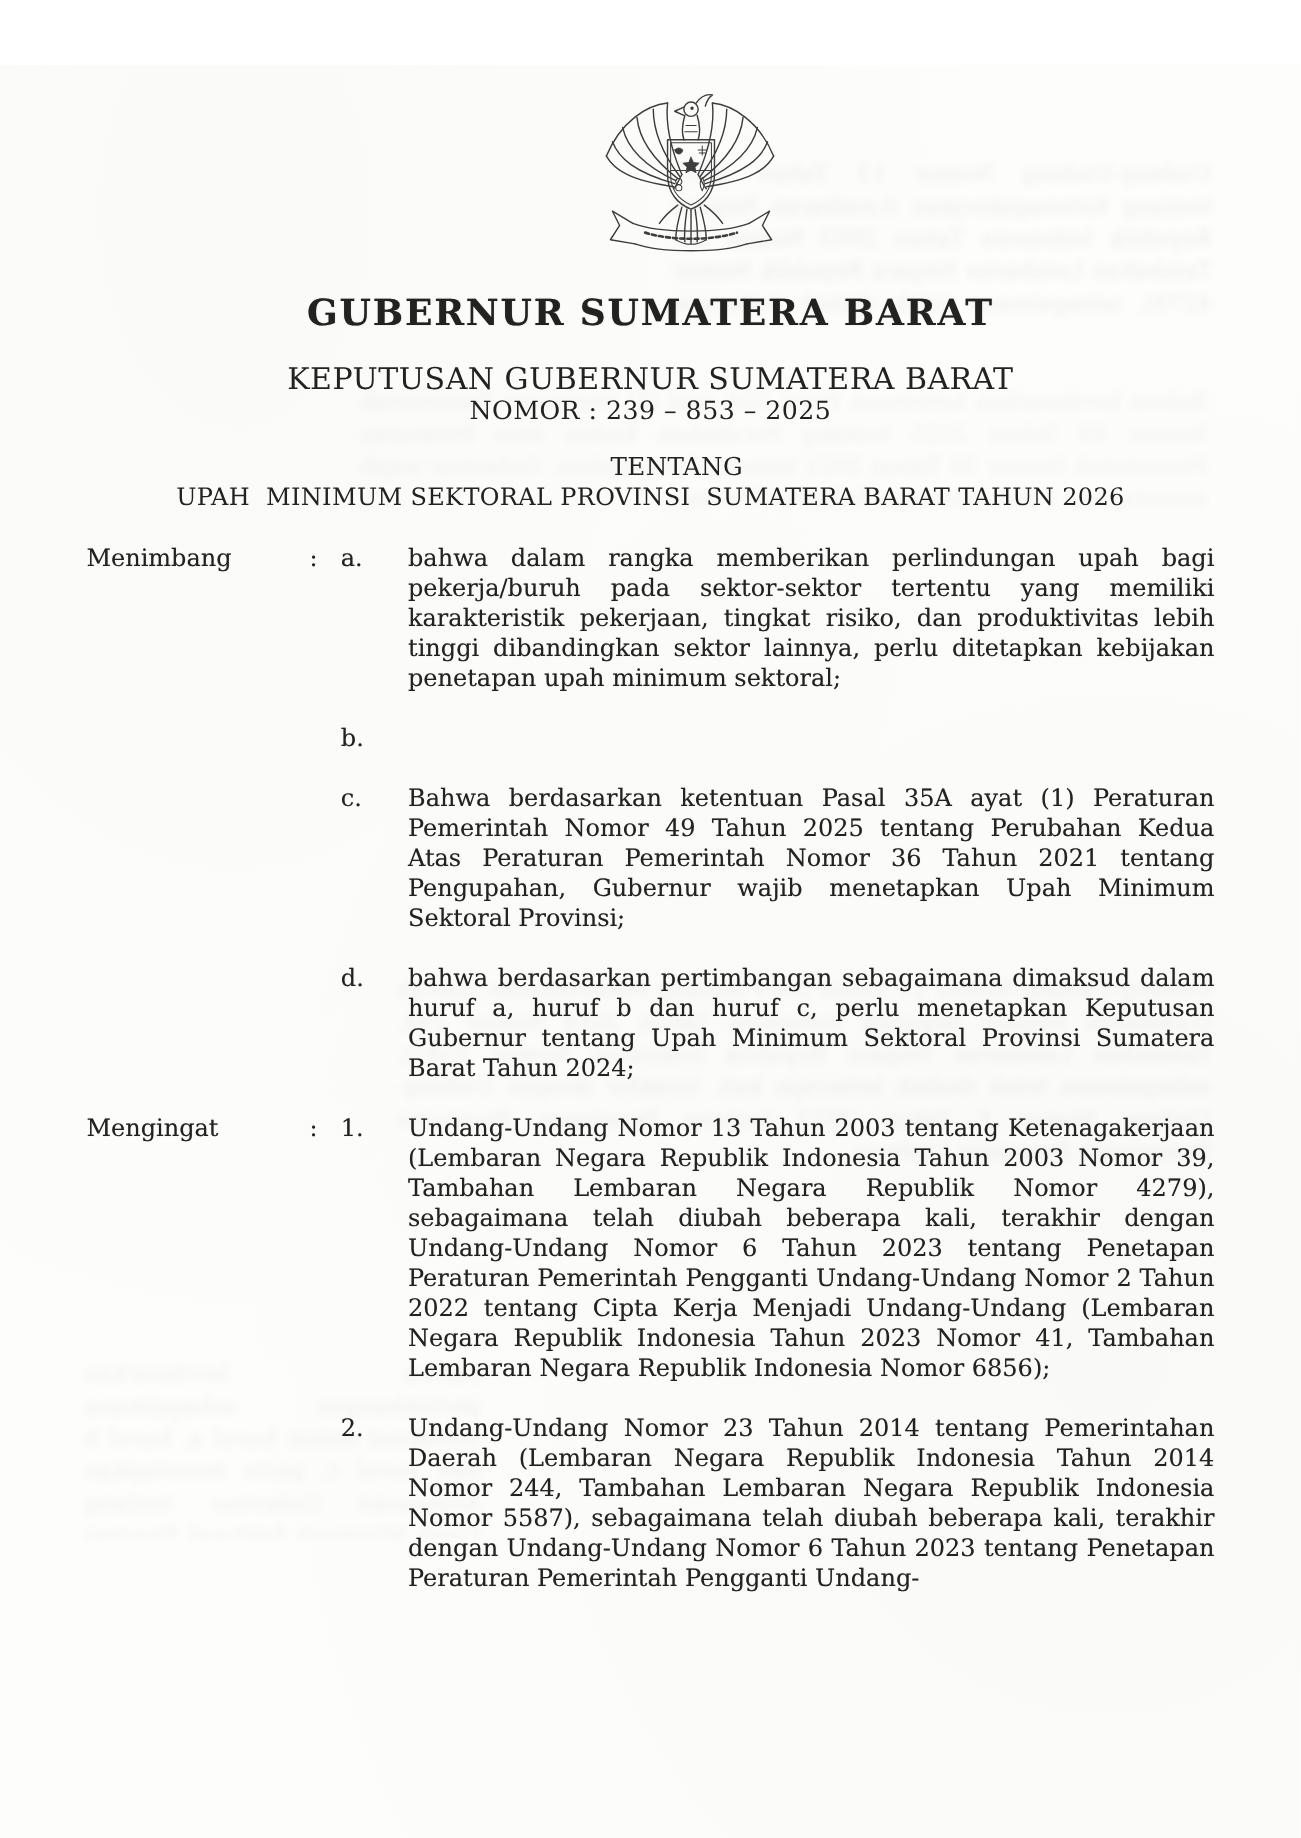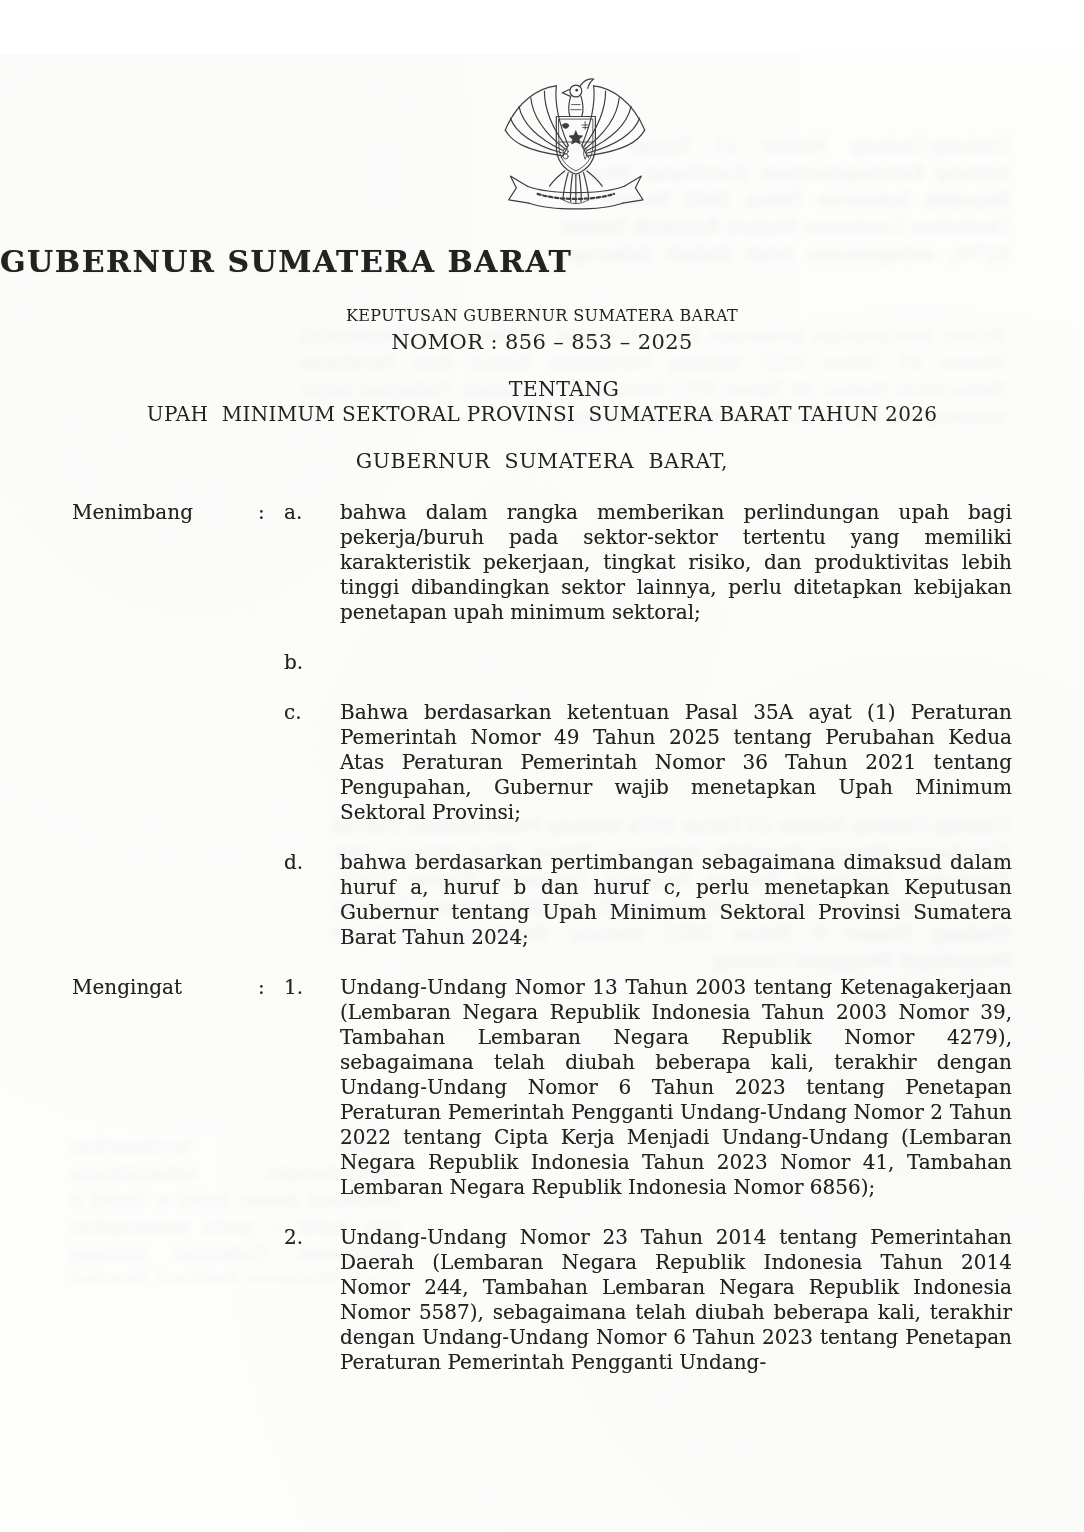--- a/index.html
+++ b/index.html
@@ -24,25 +24,25 @@
   }
   .b1{left:560px;top:78px;width:450px;height:132px;}
   .b2{left:300px;top:268px;width:706px;height:190px;opacity:0.08;}
   .b3{left:330px;top:758px;width:680px;height:300px;opacity:0.09;}
   .b4{left:70px;top:1078px;width:330px;height:150px;opacity:0.09;}
 
   .emblem{width:170px;height:176px;margin:54px auto 0;transform:translateX(33px);}
   .emblem svg{display:block;width:100%;height:100%;}
 
   .issuer{
-    margin:14px 0 0;
+    margin:14px 0 0;text-align:center;
     font-size:30px;font-weight:bold;letter-spacing:1.5px;
     text-shadow:0 0 0.7px rgba(20,20,20,0.5);
   }
-  .doc-type{margin-top:24px;text-align:center;font-size:16px;letter-spacing:0.4px;line-height:26px;}
+  .doc-type{margin-top:24px;text-align:center;font-size:25px;letter-spacing:0.4px;line-height:26px;}
   .doc-number{text-align:center;font-size:21px;letter-spacing:0.4px;line-height:26px;}
   .about{margin-top:22px;text-align:center;font-size:20.5px;line-height:25px;letter-spacing:0.3px;padding-left:44px;}
   .subject{text-align:center;font-size:20px;line-height:25px;white-space:pre-wrap;letter-spacing:0.3px;}
   .salutation{margin-top:22px;text-align:center;font-size:20.5px;line-height:25px;white-space:pre-wrap;letter-spacing:0.6px;}
 
   .clauses{margin-top:26px;padding:0 72px;}
   .clause-item{display:grid;grid-template-columns:186px 26px 56px 1fr;margin-bottom:25px;}
   .c-label,.c-colon,.c-marker,.c-text{font-size:20px;line-height:25px;text-shadow:0 0 0.6px rgba(25,25,25,0.4);}
   .c-text{text-align:justify;}
   .section-recalling{margin-top:6px;}
@@ -107,24 +107,23 @@
             <path d="M46,162 C72,171 130,171 156,162"></path>
             <path d="M44,142 L24,130 L31,144 L22,158 L46,162"></path>
             <path d="M158,142 L178,130 L171,144 L180,158 L156,162"></path>
             <path d="M56,151 C80,159 122,159 146,151" stroke-dasharray="4 3" stroke-width="2.6"></path>
           </g>
         </svg>
       </div>
 
       <h1 class="issuer">GUBERNUR SUMATERA BARAT</h1>
       <div class="doc-type">KEPUTUSAN GUBERNUR SUMATERA BARAT</div>
-      <div class="doc-number">NOMOR : 856 – 853 – 2025</div>
+      <div class="doc-number">NOMOR : 239 – 853 – 2025</div>
       <div class="about">TENTANG</div>
       <div class="subject">UPAH  MINIMUM SEKTORAL PROVINSI  SUMATERA BARAT TAHUN 2026</div>
-      <div class="salutation">GUBERNUR  SUMATERA  BARAT,</div>
     </header>
 
     <main class="clauses">
 
       <section>
         <div class="clause-item">
           <div class="c-label">Menimbang</div>
           <div class="c-colon">:</div>
           <div class="c-marker">a.</div>
           <div class="c-text">bahwa dalam rangka memberikan perlindungan upah bagi pekerja/buruh pada sektor-sektor tertentu yang memiliki karakteristik pekerjaan, tingkat risiko, dan produktivitas lebih tinggi dibandingkan sektor lainnya, perlu ditetapkan kebijakan penetapan upah minimum sektoral;</div>

